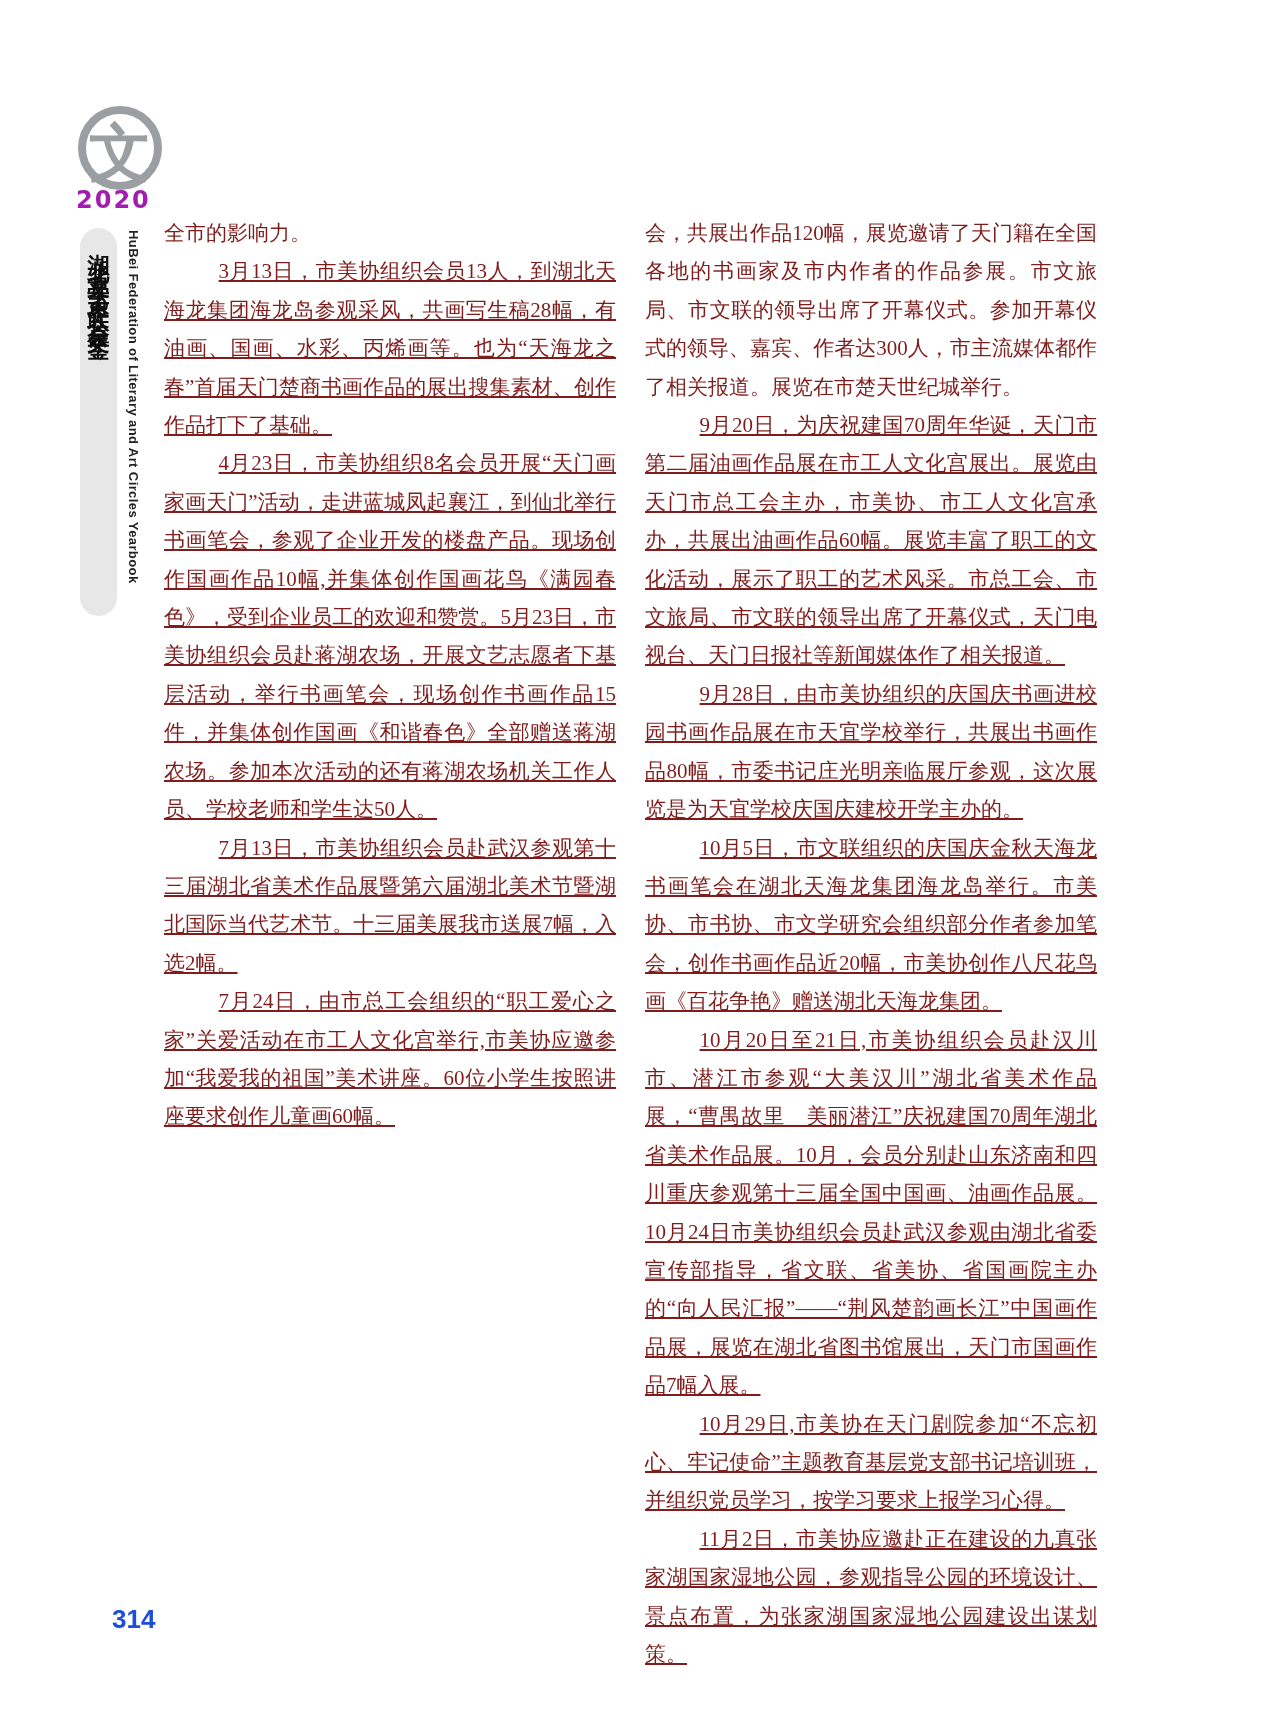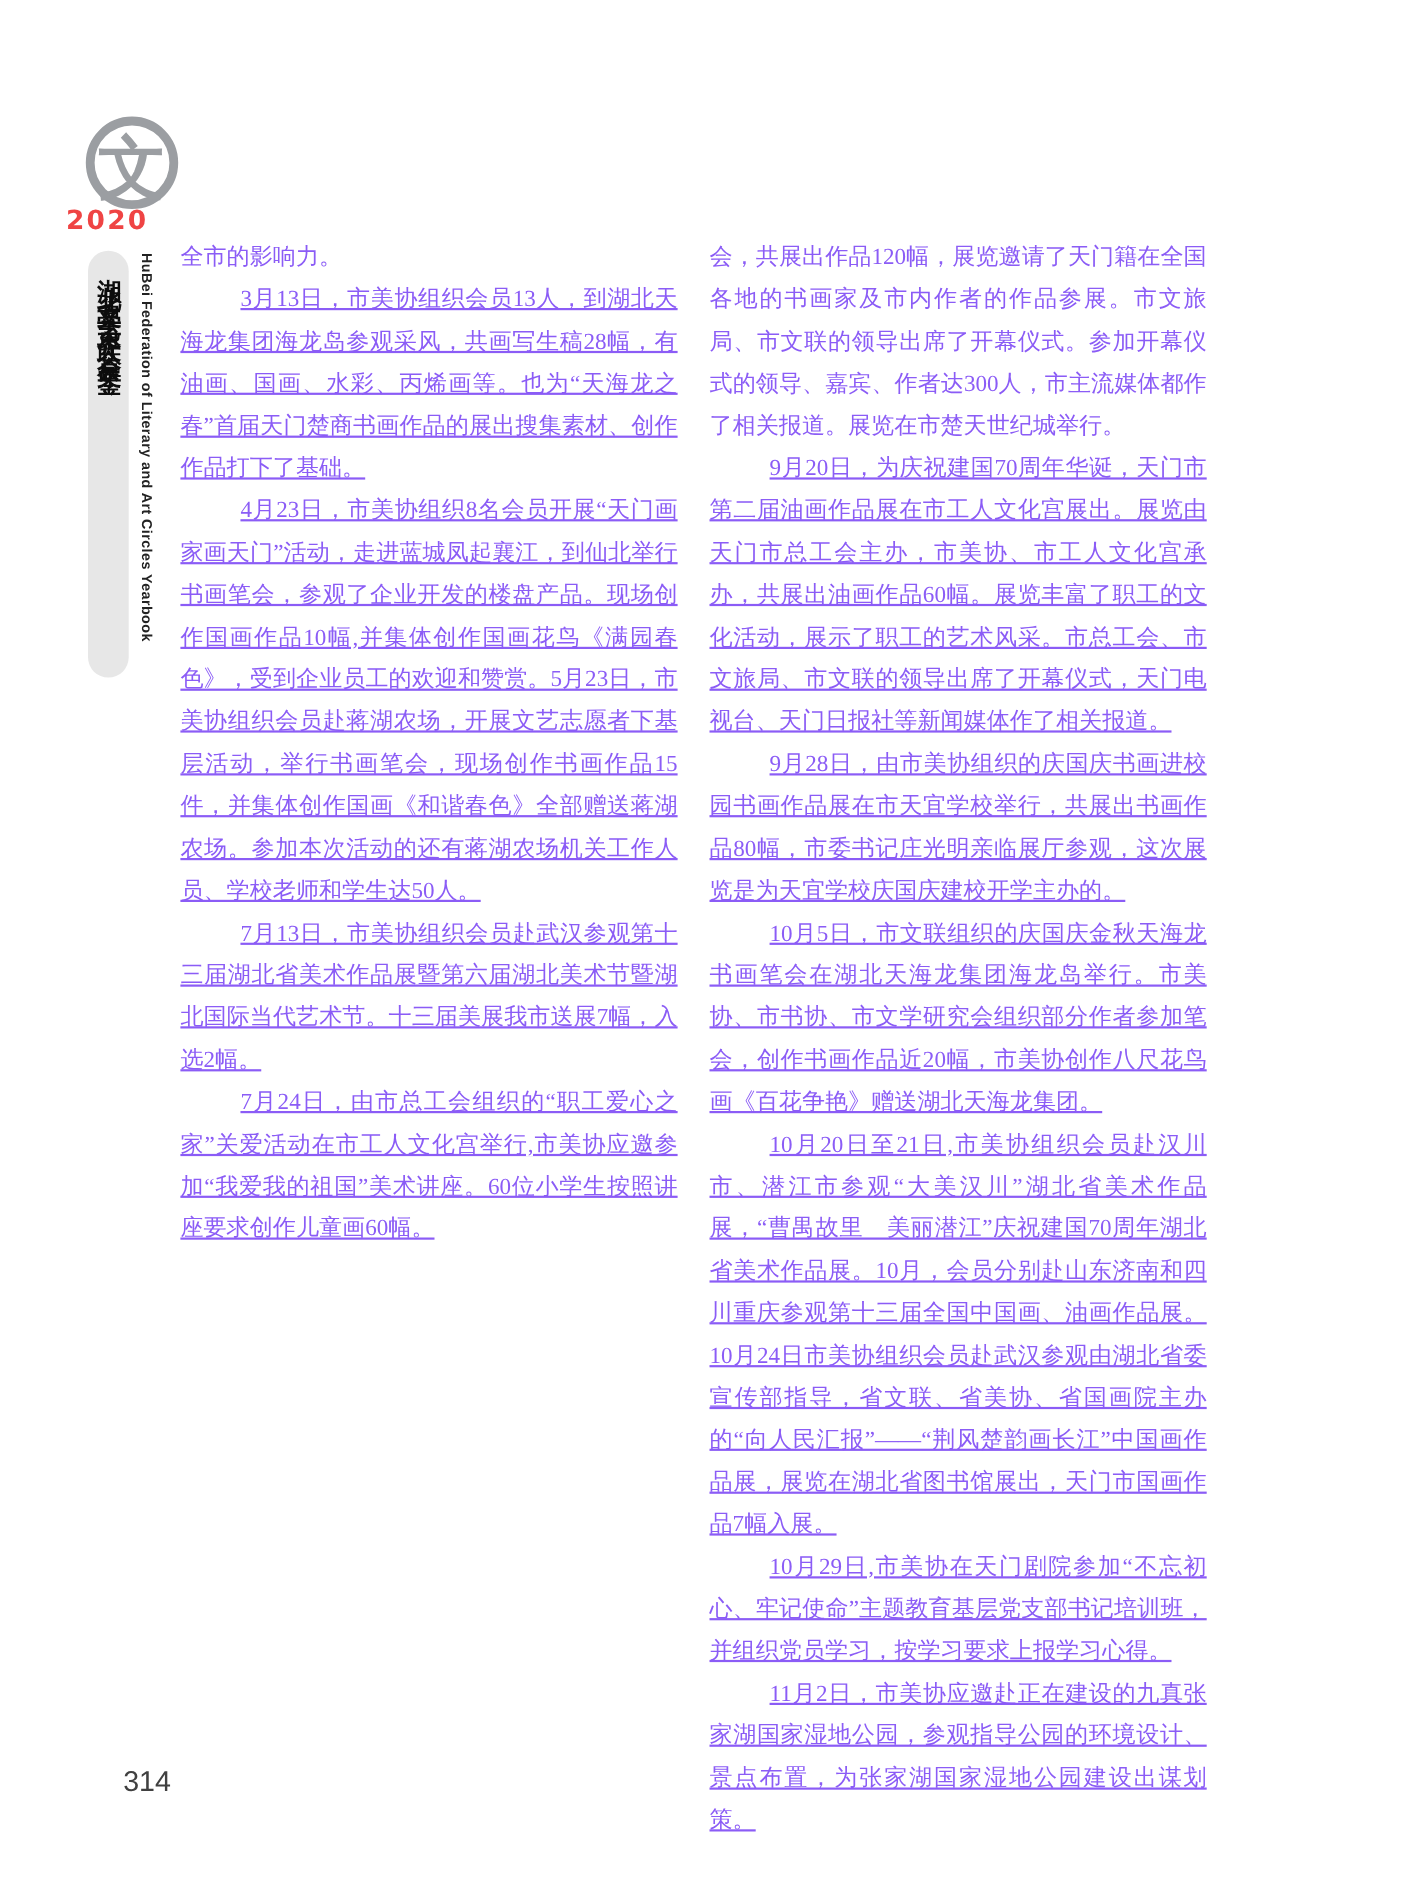--- a/index.html
+++ b/index.html
@@ -7,23 +7,23 @@
     width:1276px;height:1719px;
     background:#ffffff;
     position:relative;
     font-family:"Liberation Serif","DejaVu Serif",serif;
     color:#151515;
     overflow:hidden;
   }
   
   .logo-wrap{position:absolute;left:74px;top:104px;width:92px;height:88px;}
   .year{
-    position:absolute;left:60px;top:186px;width:92px;
+    position:absolute;left:76px;top:186px;width:92px;
     font-family:"DejaVu Sans","Liberation Sans",sans-serif;
-    font-weight:bold;font-size:24px;letter-spacing:2px;color:#ef4444;
+    font-weight:bold;font-size:24px;letter-spacing:2px;color:#a21caf;
   }
   
   .side-pill{
     position:absolute;left:80px;top:228px;
     width:37px;height:388px;
     background:#e7e7e7;border-radius:19px;
     display:flex;justify-content:center;
   }
   .side-cn{
     writing-mode:vertical-rl;
@@ -39,28 +39,28 @@
     color:#222;white-space:nowrap;
   }
   
   .col{position:absolute;top:214px;width:452px;}
   .col-left{left:164px;}
   .col-right{left:645px;}
   .para{
     margin:0;
     font-size:21px;line-height:38.4px;
     text-align:justify;
-    color:#8b5cf6;
+    color:#7f1d1d;
   }
   .para.indent{text-indent:2.6em;text-decoration:underline;}
   
   .page-num{
     position:absolute;left:112px;top:1604px;
     font-family:"Liberation Sans","DejaVu Sans",sans-serif;
-    font-weight:normal;font-size:26px;color:#404040;
+    font-weight:bold;font-size:26px;color:#1d4ed8;
   }
 </style>
 </head>
 <body>
 
 <div class="logo-wrap">
   <svg width="92" height="88" viewBox="0 0 92 88">
     <circle cx="46" cy="44" r="38" fill="none" stroke="#9b9ea2" stroke-width="8"></circle>
     <text x="46" y="70" text-anchor="middle" font-size="62" font-weight="bold" fill="#9b9ea2" font-family="'DejaVu Sans',sans-serif">文</text>
   </svg>

